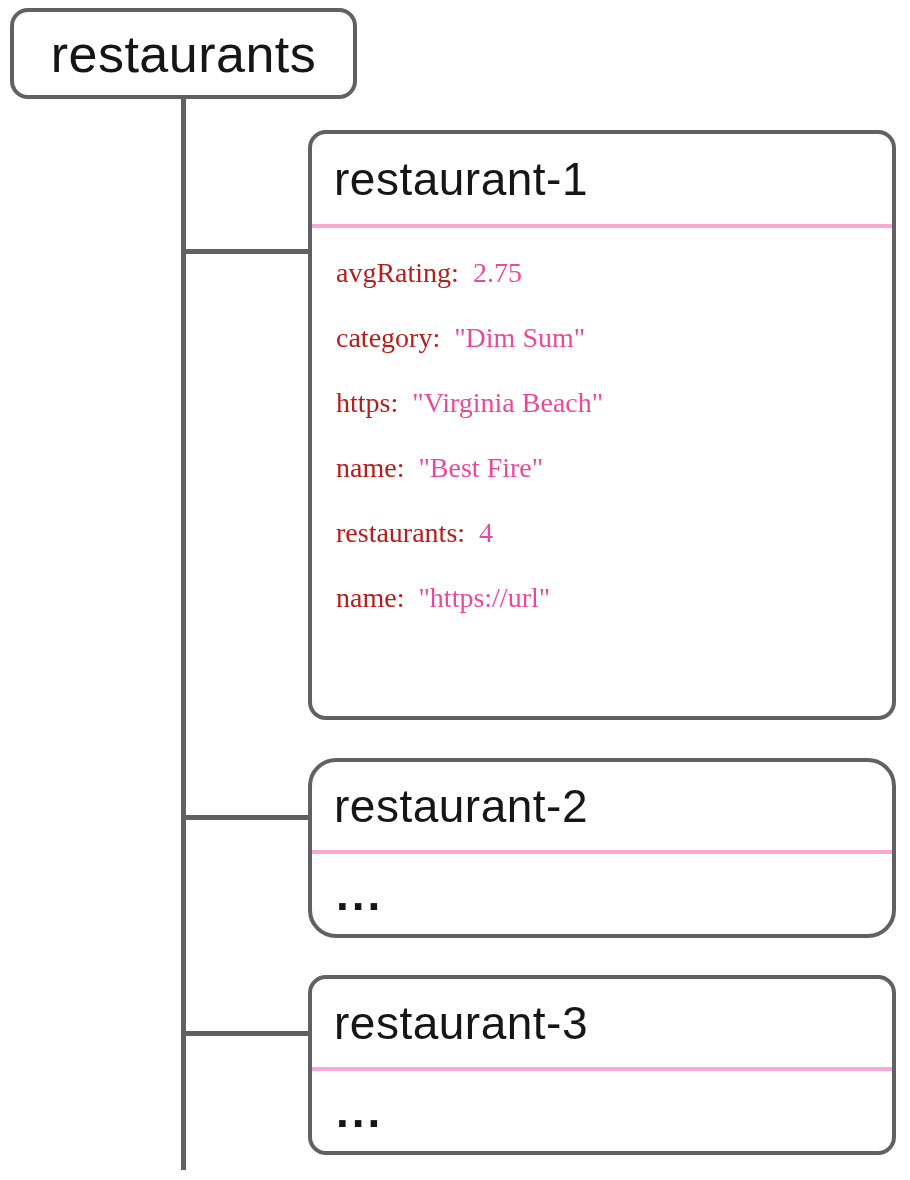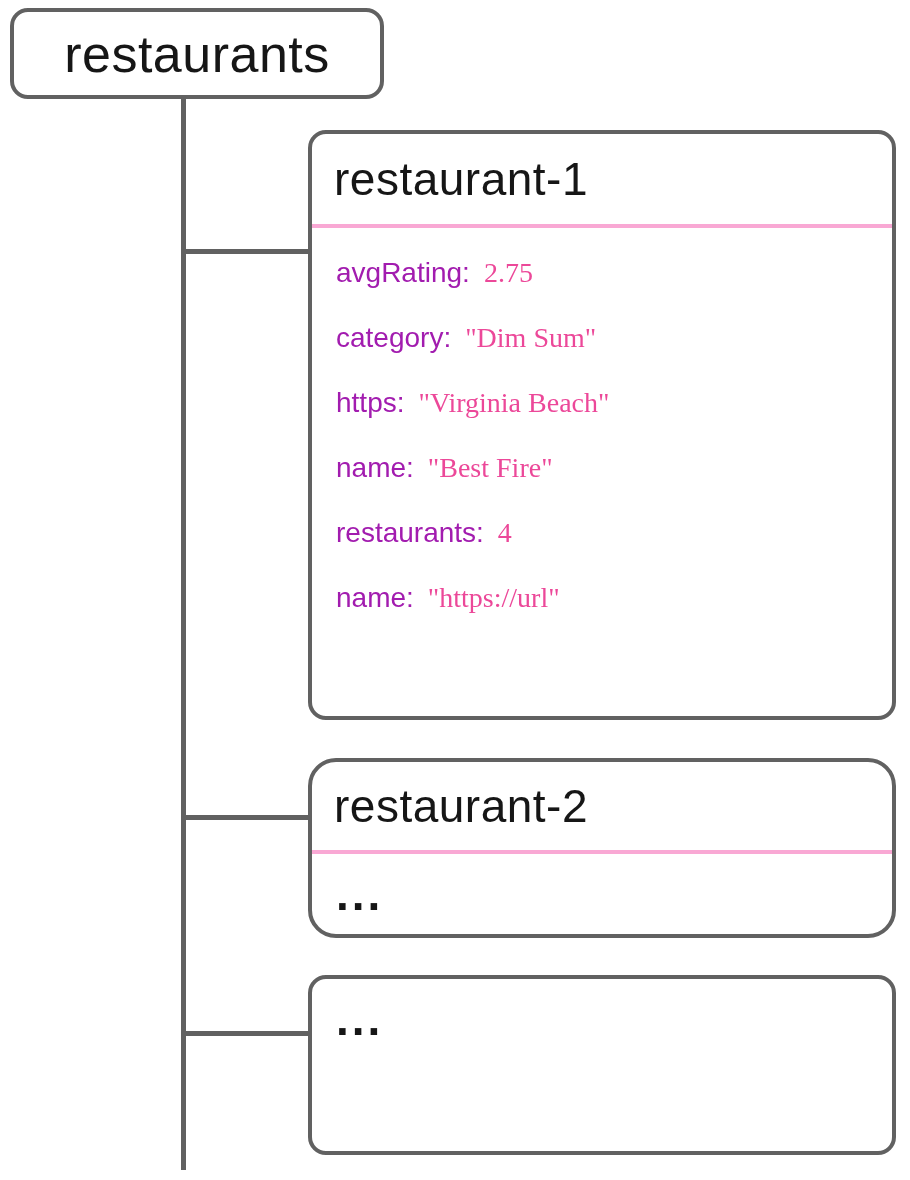--- a/index.html
+++ b/index.html
@@ -13,21 +13,21 @@
     height: 1180px;
     background: #ffffff;
     overflow: hidden;
     font-family: "Liberation Sans", sans-serif;
   }
   
   .collection-box {
     position: absolute;
     left: 10px;
     top: 8px;
-    width: 374px;
+    width: 347px;
     height: 91px;
     box-sizing: border-box;
     border: 4px solid #616161;
     border-radius: 18px;
     background: #ffffff;
     display: flex;
     align-items: center;
     justify-content: center;
     font-size: 52px;
     color: #161616;
@@ -83,22 +83,22 @@
     padding: 12px 18px 0 24px;
   }
   .field-row {
     height: 65px;
     line-height: 65px;
     font-size: 28px;
     white-space: nowrap;
     overflow: hidden;
   }
   .fkey {
-    font-family: Liberation Sans, sans-serif;
-    color: #a21caf;
+    font-family: Liberation Serif, serif;
+    color: #b91c1c;
     margin-right: 14px;
   }
   .fval {
     font-family: Liberation Serif, serif;
     color: #ec4899;
   }
   .ellipsis-body {
     padding: 0 18px 0 24px;
     height: 80px;
     display: flex;
@@ -146,16 +146,17 @@
       </div>
     </div>
   </div>
 
   <div class="card card2">
     <div class="card-header">restaurant-2</div>
     <div class="ellipsis-body">...</div>
   </div>
 
   <div class="card card3">
+    <div class="card-header">restaurant-3</div>
     <div class="ellipsis-body">...</div>
   </div>
 
 </div>
 
 </body></html>

